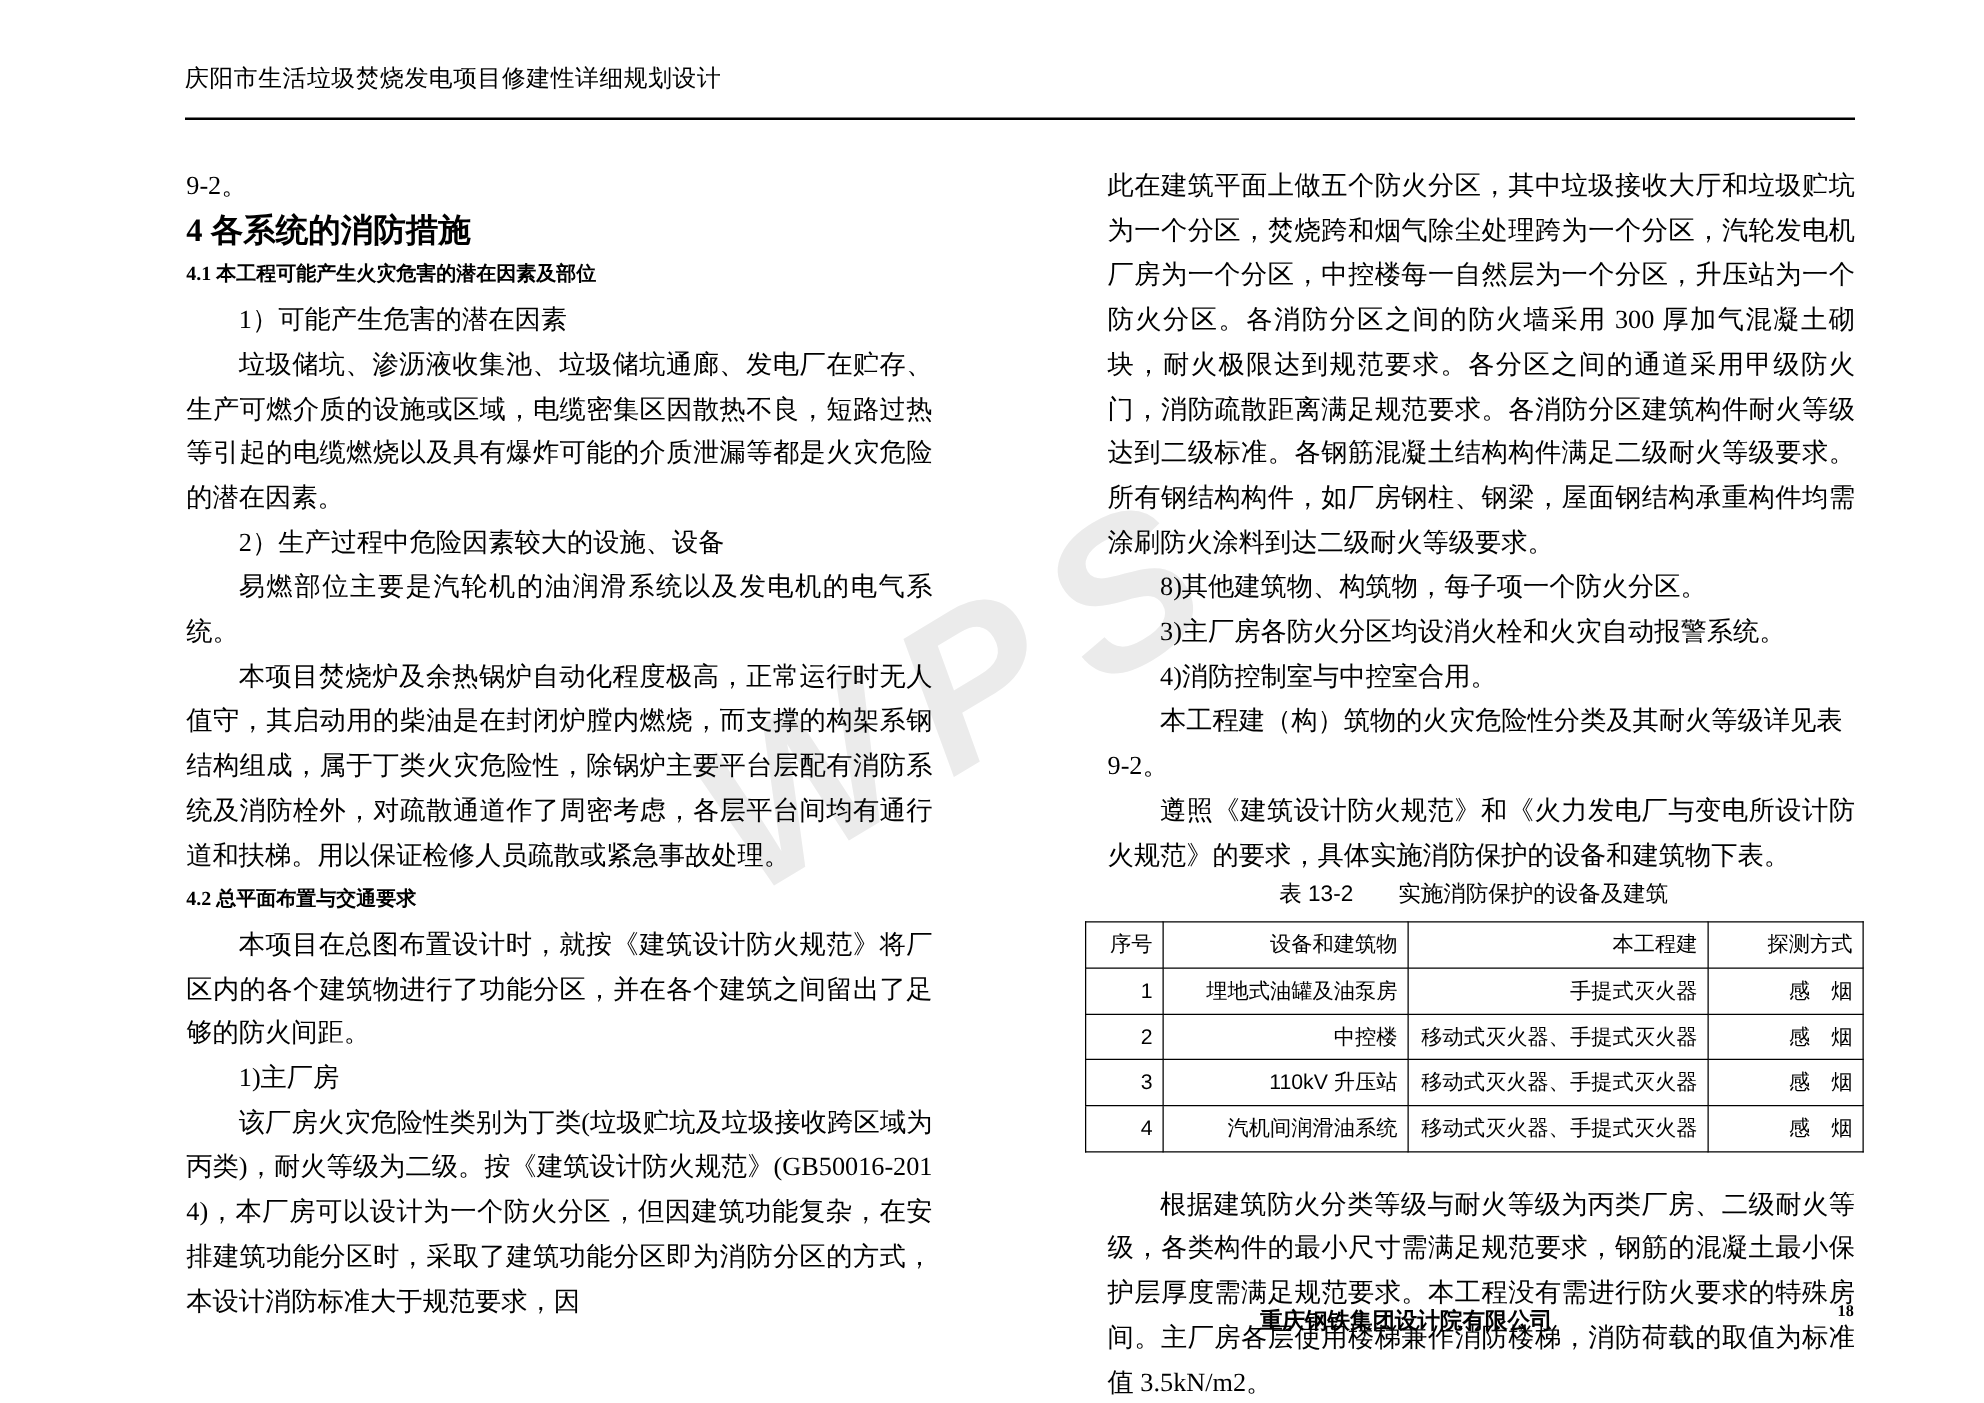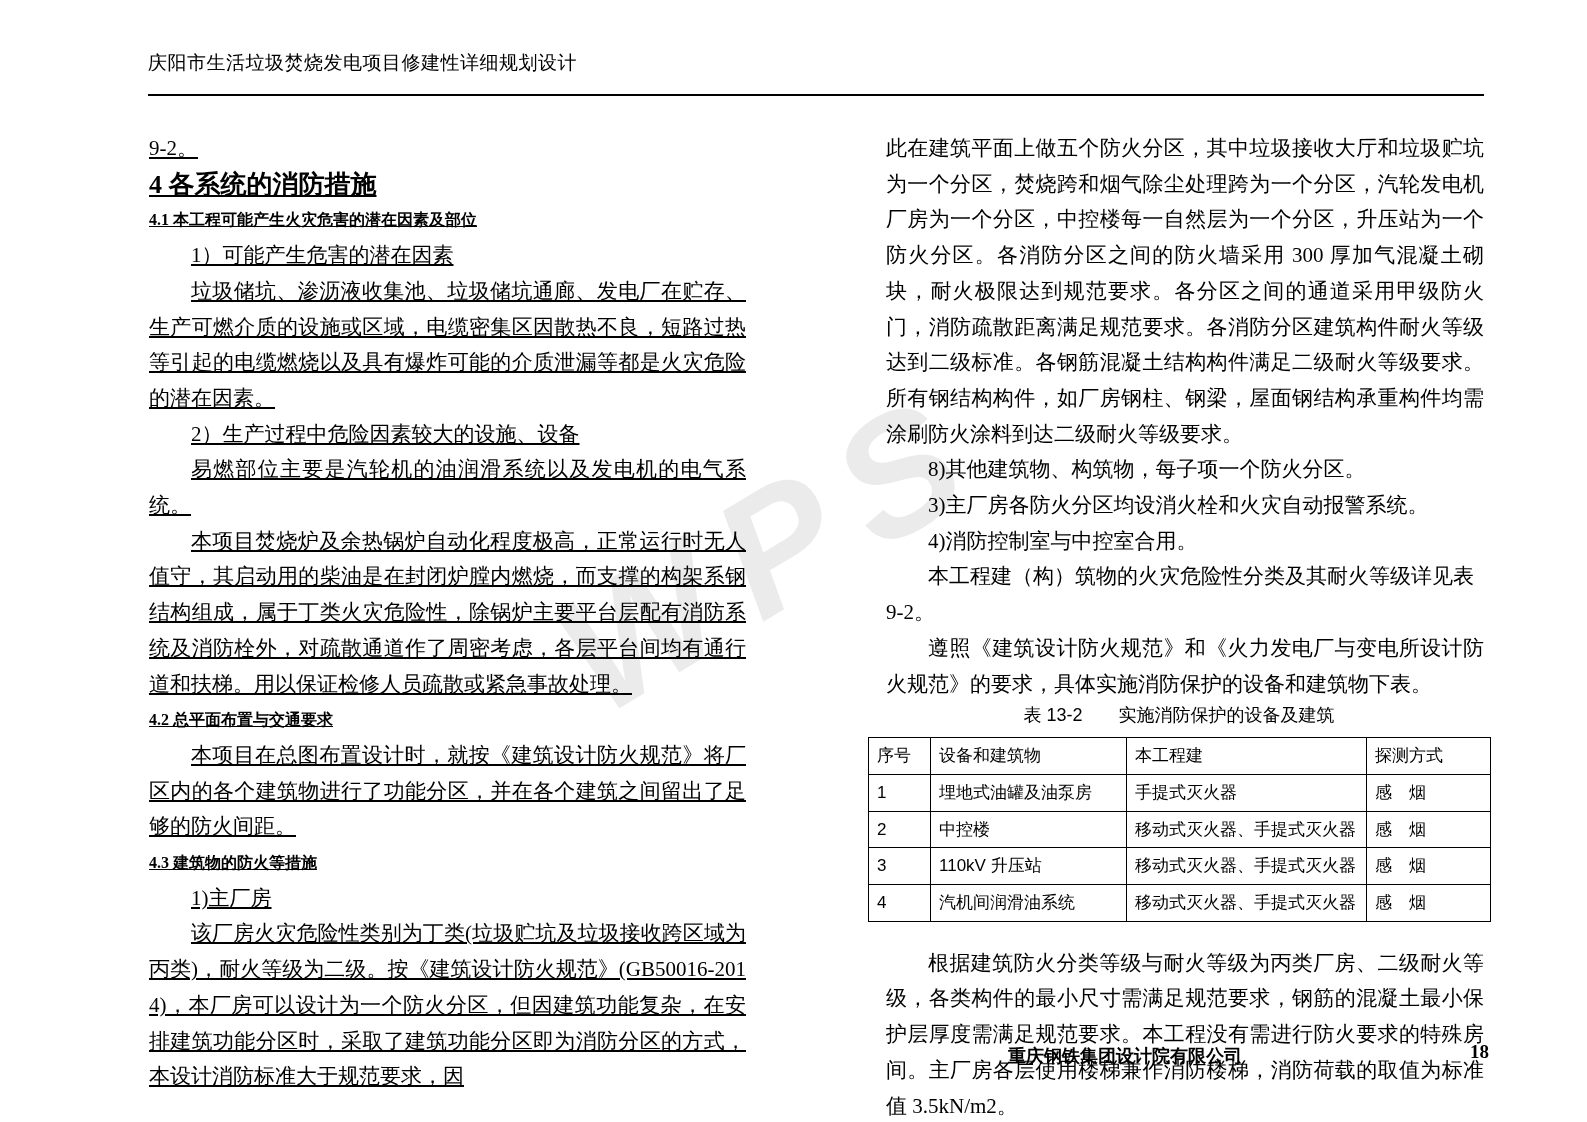--- a/index.html
+++ b/index.html
@@ -15,21 +15,21 @@
   
   .watermark{position:absolute;left:430px;top:330px;width:680px;height:440px;
        display:flex;align-items:center;justify-content:center;
        transform:rotate(-31deg);pointer-events:none;z-index:0;
        font-family:"Liberation Sans","DejaVu Sans",sans-serif;
        font-size:168px;font-weight:700;letter-spacing:26px;color:#ebebeb;
        font-style:italic;}
 
   
   .col{position:absolute;top:131px;z-index:1;font-size:21px;line-height:35.7px;}
-  .col-left{left:149px;width:597px;text-decoration:underline;}
+  .col-left{left:149px;width:597px;}
   .col-right{left:886px;width:598px;}
   .blk{margin:0;}
   .blk-plain{text-indent:0;}
   .blk-h1{font-weight:bold;font-size:26px;text-indent:0;}
   .blk-h2{font-weight:bold;font-size:16px;text-indent:0;}
   .blk-item{text-indent:2em;}
   .blk-para{text-indent:2em;text-align:justify;text-justify:inter-character;
        word-break:break-all;}
   .blk-cont{text-indent:0;text-align:justify;text-justify:inter-character;
        word-break:break-all;}
@@ -37,28 +37,28 @@
 
   
   .tbl-caption{margin:0 0 9px -18px;width:622px;text-align:center;
        font-family:"Liberation Sans","DejaVu Sans",sans-serif;
        font-size:18px;line-height:26px;}
   .tbl-caption .cap-label{margin-right:36px;}
   table.fire-table{border-collapse:collapse;table-layout:fixed;
        margin-left:-18px;width:622px;
        font-family:"Liberation Sans","DejaVu Sans",sans-serif;font-size:17px;}
   table.fire-table th,table.fire-table td{border:1px solid #000;height:27px;
-       padding:0 8px;text-align:left;font-weight:normal;vertical-align:middle;
+       padding:0 8px;text-align:right;font-weight:normal;vertical-align:middle;
        white-space:nowrap;overflow:hidden;}
 
   
   .footer-company{position:absolute;left:1008px;top:1044px;font-size:18px;
        font-family:"Liberation Sans","DejaVu Sans",sans-serif;font-weight:600;
        white-space:nowrap;}
-  .footer-page{position:absolute;left:1470px;top:1041px;font-size:19px;
+  .footer-page{position:absolute;left:1470px;top:1041px;font-size:13px;
        font-weight:bold;}
 </style>
 </head>
 <body>
 
 <div class="watermark" style="color: rgb(235, 235, 235);">WPS</div>
 
 <div class="doc-header-title">庆阳市生活垃圾焚烧发电项目修建性详细规划设计</div>
 <div class="doc-header-rule"></div>
 
@@ -66,21 +66,20 @@
     <div class="blk blk-plain">9-2。</div>
     <div class="blk blk-h1">4 各系统的消防措施</div>
     <div class="blk blk-h2">4.1 本工程可能产生火灾危害的潜在因素及部位</div>
     <div class="blk blk-item">1）可能产生危害的潜在因素</div>
     <div class="blk blk-para">垃圾储坑、渗沥液收集池、垃圾储坑通廊、发电厂在贮存、生产可燃介质的设施或区域，电缆密集区因散热不良，短路过热等引起的电缆燃烧以及具有爆炸可能的介质泄漏等都是火灾危险的潜在因素。</div>
     <div class="blk blk-item">2）生产过程中危险因素较大的设施、设备</div>
     <div class="blk blk-para">易燃部位主要是汽轮机的油润滑系统以及发电机的电气系统。</div>
     <div class="blk blk-para">本项目焚烧炉及余热锅炉自动化程度极高，正常运行时无人值守，其启动用的柴油是在封闭炉膛内燃烧，而支撑的构架系钢结构组成，属于丁类火灾危险性，除锅炉主要平台层配有消防系统及消防栓外，对疏散通道作了周密考虑，各层平台间均有通行道和扶梯。用以保证检修人员疏散或紧急事故处理。</div>
     <div class="blk blk-h2">4.2 总平面布置与交通要求</div>
     <div class="blk blk-para">本项目在总图布置设计时，就按《建筑设计防火规范》将厂区内的各个建筑物进行了功能分区，并在各个建筑之间留出了足够的防火间距。</div>
-    <div class="blk blk-h2">4.3 建筑物的防火等措施</div>
     <div class="blk blk-item">1)主厂房</div>
     <div class="blk blk-para">该厂房火灾危险性类别为丁类(垃圾贮坑及垃圾接收跨区域为丙类)，耐火等级为二级。按《建筑设计防火规范》(GB50016-2014)，本厂房可以设计为一个防火分区，但因建筑功能复杂，在安排建筑功能分区时，采取了建筑功能分区即为消防分区的方式，本设计消防标准大于规范要求，因</div>
   </div>
 
 <div class="col col-right">
   <div>
       <div class="blk blk-cont">此在建筑平面上做五个防火分区，其中垃圾接收大厅和垃圾贮坑为一个分区，焚烧跨和烟气除尘处理跨为一个分区，汽轮发电机厂房为一个分区，中控楼每一自然层为一个分区，升压站为一个防火分区。各消防分区之间的防火墙采用 300 厚加气混凝土砌块，耐火极限达到规范要求。各分区之间的通道采用甲级防火门，消防疏散距离满足规范要求。各消防分区建筑构件耐火等级达到二级标准。各钢筋混凝土结构构件满足二级耐火等级要求。所有钢结构构件，如厂房钢柱、钢梁，屋面钢结构承重构件均需涂刷防火涂料到达二级耐火等级要求。</div>
       <div class="blk blk-item">8)其他建筑物、构筑物，每子项一个防火分区。</div>
       <div class="blk blk-item">3)主厂房各防火分区均设消火栓和火灾自动报警系统。</div>
       <div class="blk blk-item">4)消防控制室与中控室合用。</div>

